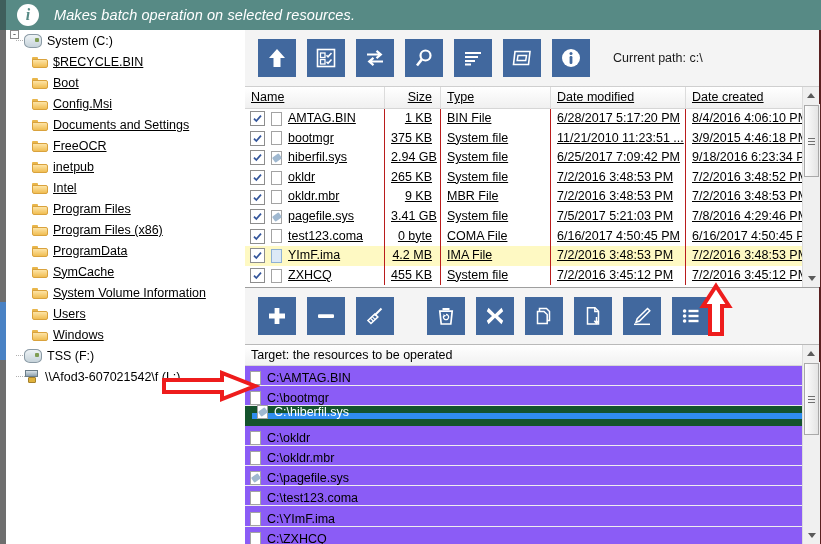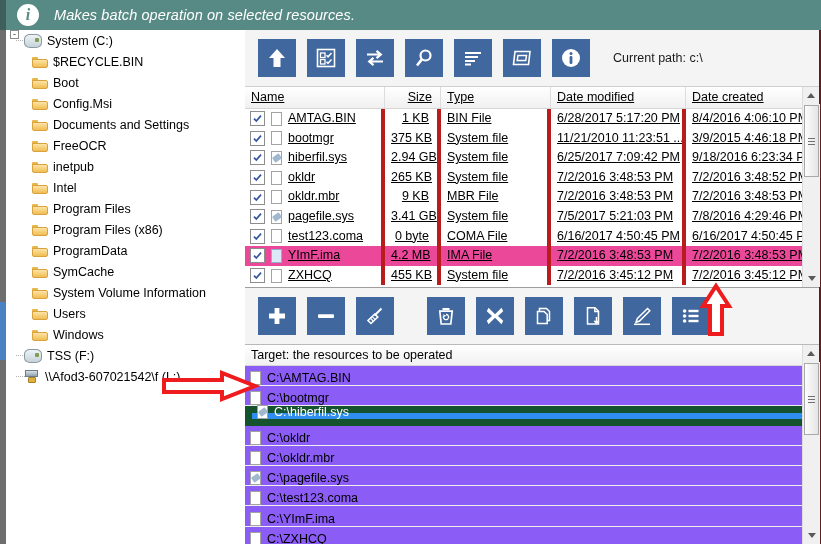--- a/index.html
+++ b/index.html
@@ -33,21 +33,21 @@
        font-size:9px;line-height:7px;color:#333;box-sizing:border-box;
        font-family:"DejaVu Sans Mono",monospace;}
   .dots{position:absolute;left:6px;top:0;width:1px;height:21px;
         background-image:linear-gradient(#b0b0b0 50%, transparent 50%);
         background-size:1px 2px;}
   .dots.h{left:6px;top:10px;width:14px;height:1px;
         background-image:linear-gradient(to right,#b0b0b0 50%, transparent 50%);
         background-size:2px 1px;}
   .ico{flex:none;margin-right:5px;display:inline-block;}
   .lbl{font-size:12.5px;color:#000;}
-  .indent2{padding-left:26px;}
+  .indent2{padding-left:26px;text-decoration:underline;}
 
   .drive-ico{width:16px;height:12px;border:1px solid #8a9aa5;border-radius:6px/5px;
      background:linear-gradient(#eef3f6,#c6d3da);position:relative;}
   .drive-ico:after{content:"";position:absolute;right:2px;top:3px;width:4px;height:4px;
      background:#7f9d53;border-radius:1px;}
   .folder-ico{width:16px;height:12px;position:relative;}
   .folder-ico:before{content:"";position:absolute;left:0;top:1px;width:6px;height:3px;
      background:#e9b64a;border-radius:1px 1px 0 0;}
   .folder-ico:after{content:"";position:absolute;left:0;top:3px;width:16px;height:9px;
      background:linear-gradient(#fde4a6,#f0bd52);border:1px solid #d9a23d;
@@ -73,23 +73,23 @@
          border-bottom:1px solid #d6d6d6;font-size:12.5px;}
   .fhead > div{border-right:1px solid #dcdcdc;padding:3px 5px 0 6px;box-sizing:border-box;
                white-space:nowrap;overflow:hidden;}
   .c-name{width:140px;}
   .c-size{width:56px;text-align:right;padding-right:8px!important;}
   .c-type{width:110px;}
   .c-dmod{width:135px;}
   .c-dcre{width:133px;}
   .frows{height:178px;overflow:hidden;}
   .frow{display:flex;height:19.6px;align-items:center;font-size:12.5px;}
-  .frow.alt{background:#ec4899;}
+  .frow.alt{background:#fef9c3;}
   .frow > div{box-sizing:border-box;white-space:nowrap;overflow:hidden;
-              border-right:4px solid #b91c1c;height:19.6px;line-height:19.6px;padding-left:6px;}
+              border-right:1px solid #b91c1c;height:19.6px;line-height:19.6px;padding-left:6px;}
   .cb{width:13px;height:13px;border:1px solid #8d8d8d;background:#fff;
       display:inline-flex;align-items:center;justify-content:center;margin-right:6px;flex:none;}
   .cb svg{display:block;}
   .nm{display:flex;align-items:center;padding-left:5px!important;}
   .fileico{width:12px;height:14px;flex:none;margin-right:5px;position:relative;}
   .fileico i{position:absolute;left:0;top:0;width:11px;height:14px;
      background:#fff;border:1px solid #a3a3a3;box-sizing:border-box;}
   .fileico.blue i{background:#dce9f7;border-color:#8eb0d3;}
   .fileico.sys i{background:#fff;}
   .fileico.sys:after{content:"";position:absolute;left:2px;top:4px;width:8px;height:6px;

